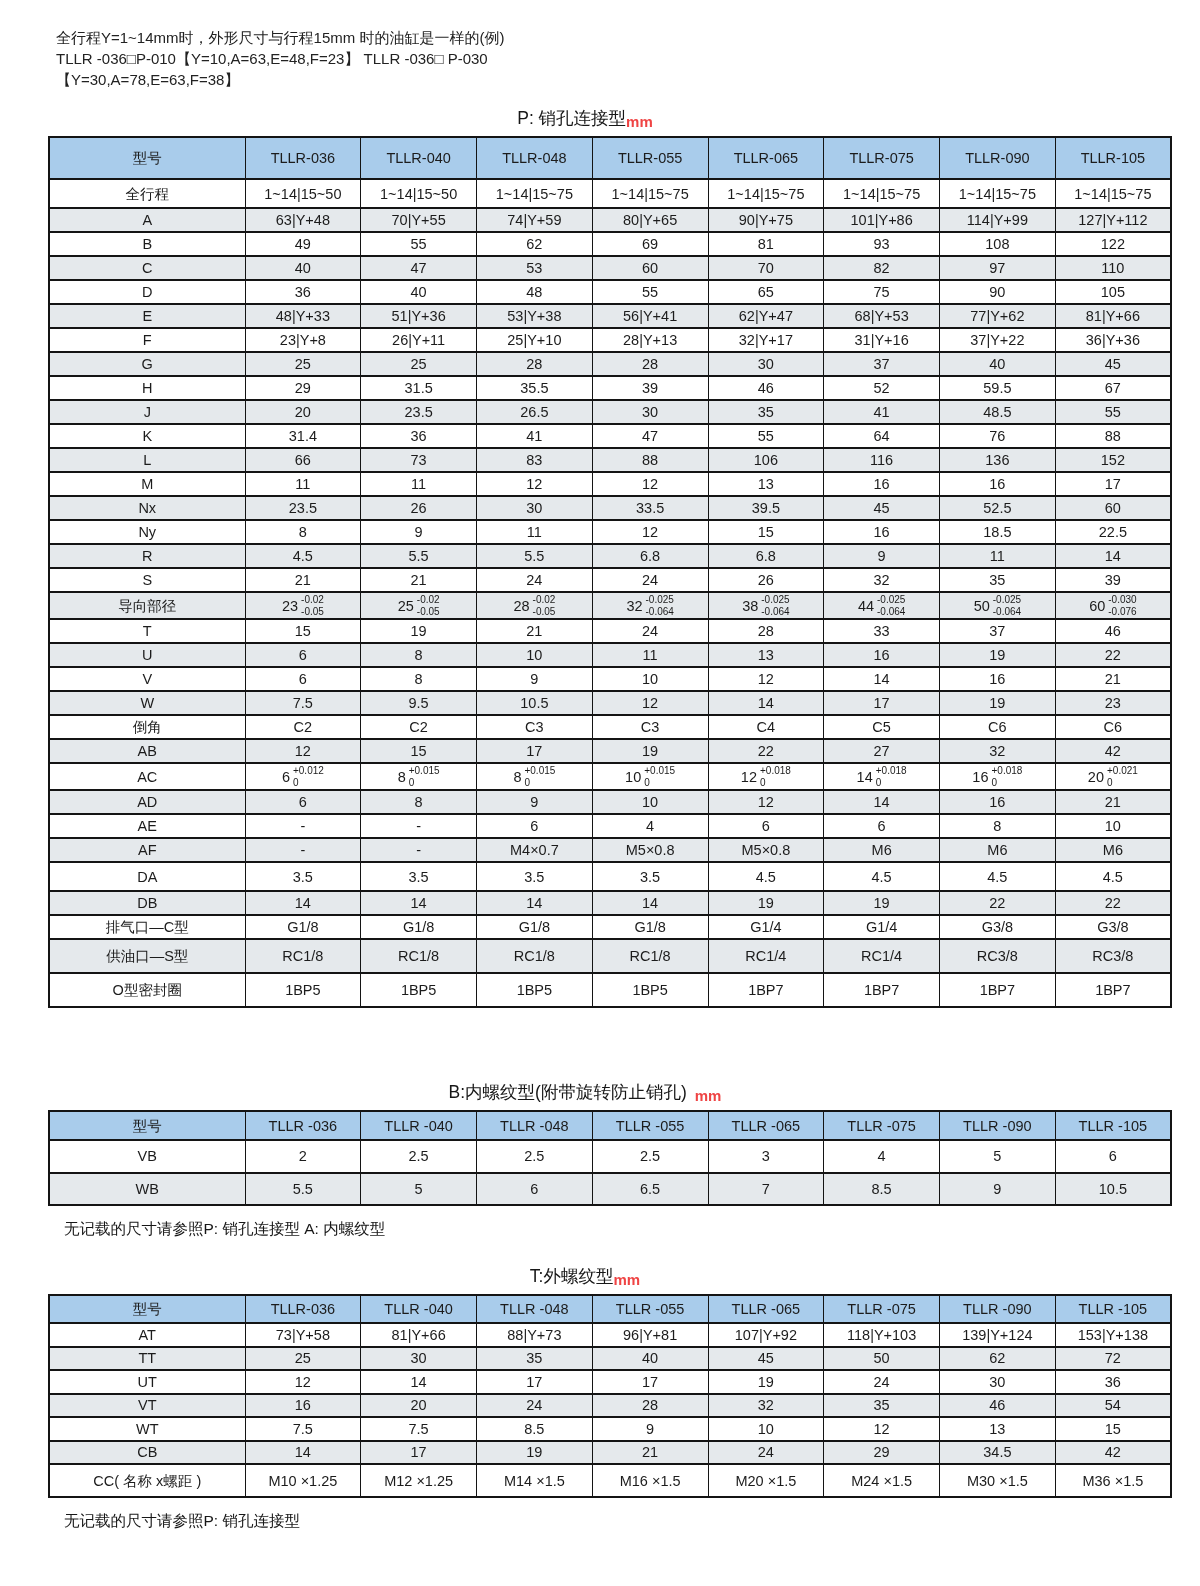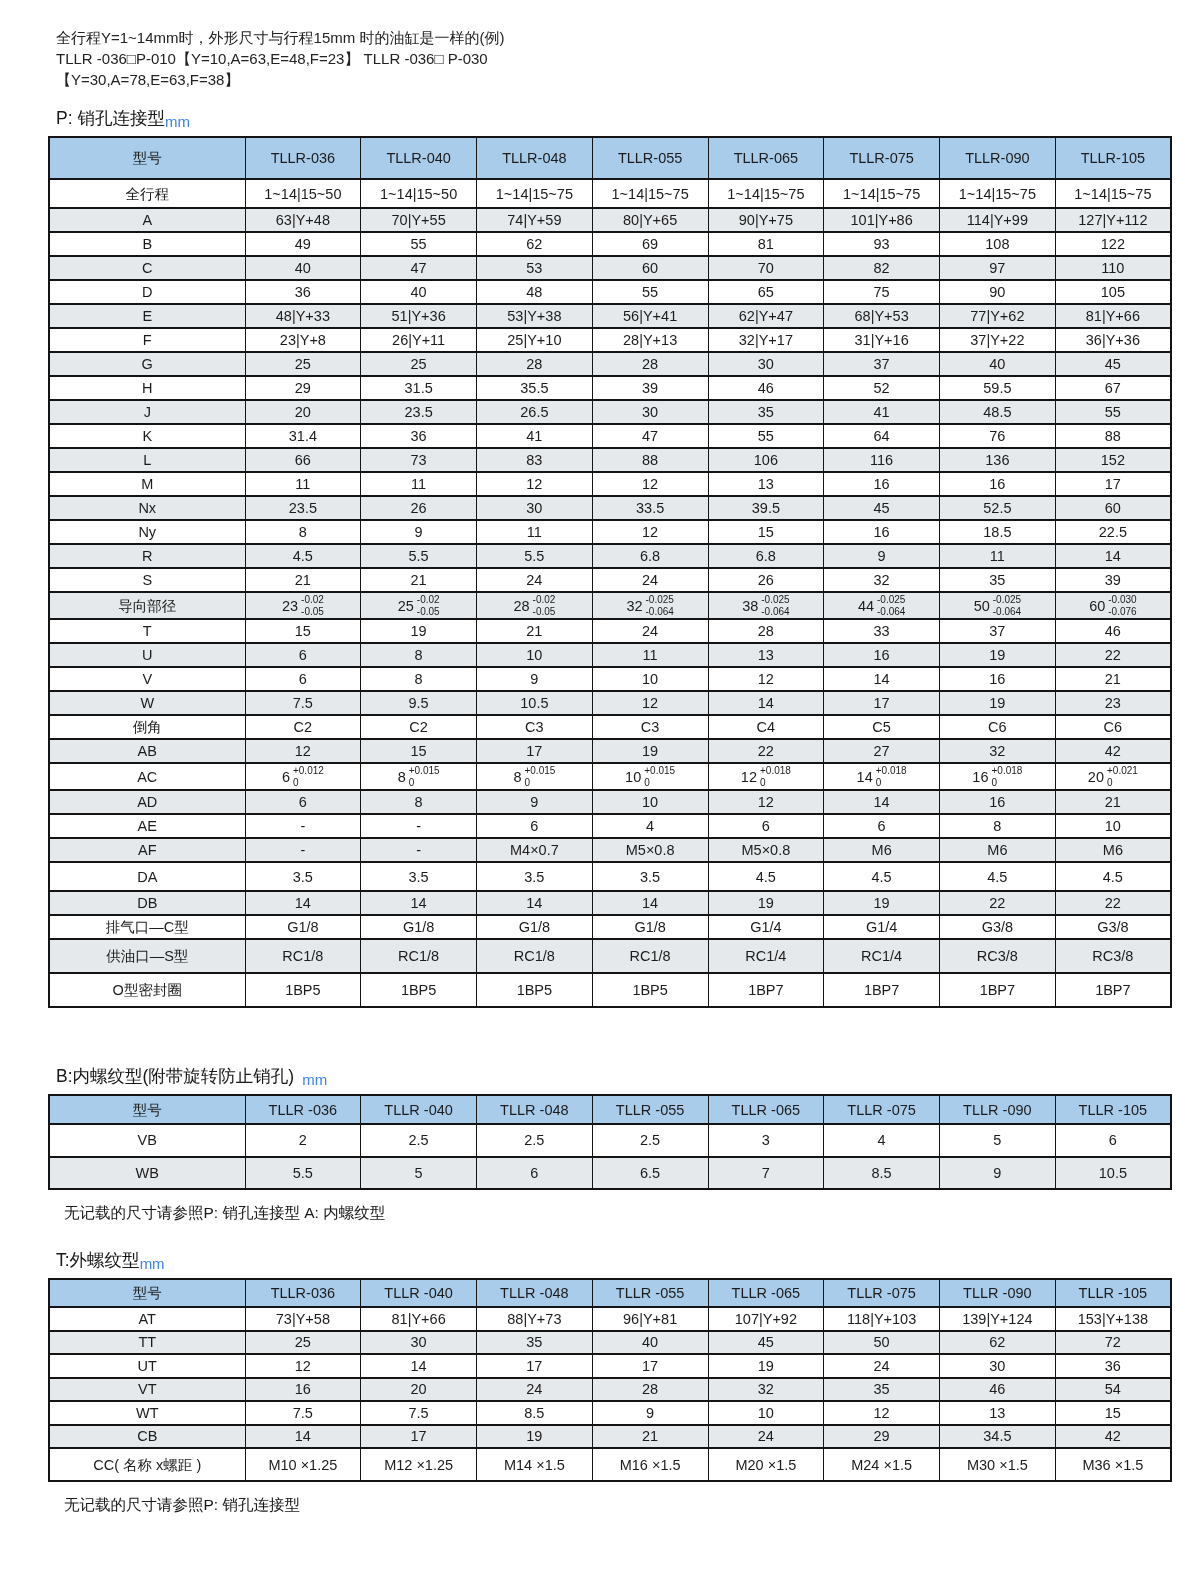--- a/index.html
+++ b/index.html
@@ -11,28 +11,28 @@
     color: #1c1c1c;
     overflow: hidden;
   }
   .page { padding: 27px 0 0 48px; }
 
   .intro { margin-left: 8px; font-size: 15px; line-height: 21px; color: #222; }
 
   .sec-head {
     width: 1124px;
     display: flex;
-    justify-content: flex-start;
+    justify-content: center;
     align-items: flex-end;
   }
   .sec-head .sec-title { margin-left: 8px; font-size: 17.5px; color: #171717; }
-  .sec-head .unit { font-size: 15px; margin-right: 58px; color: #3b82f6; }
+  .sec-head .unit { font-size: 15px; margin-right: 58px; color: #ef4444; font-weight: bold; }
 
   .p-head { margin-top: 16px; }
-  .b-head { margin-top: 56px; gap: 8px; }
+  .b-head { margin-top: 72px; gap: 8px; }
   .t-head { margin-top: 24px; }
 
   table.spec {
     margin-top: 6px;
     width: 1124px;
     border-collapse: collapse;
     table-layout: fixed;
     border: 2.5px solid #141414;
     font-size: 14.5px;
   }

